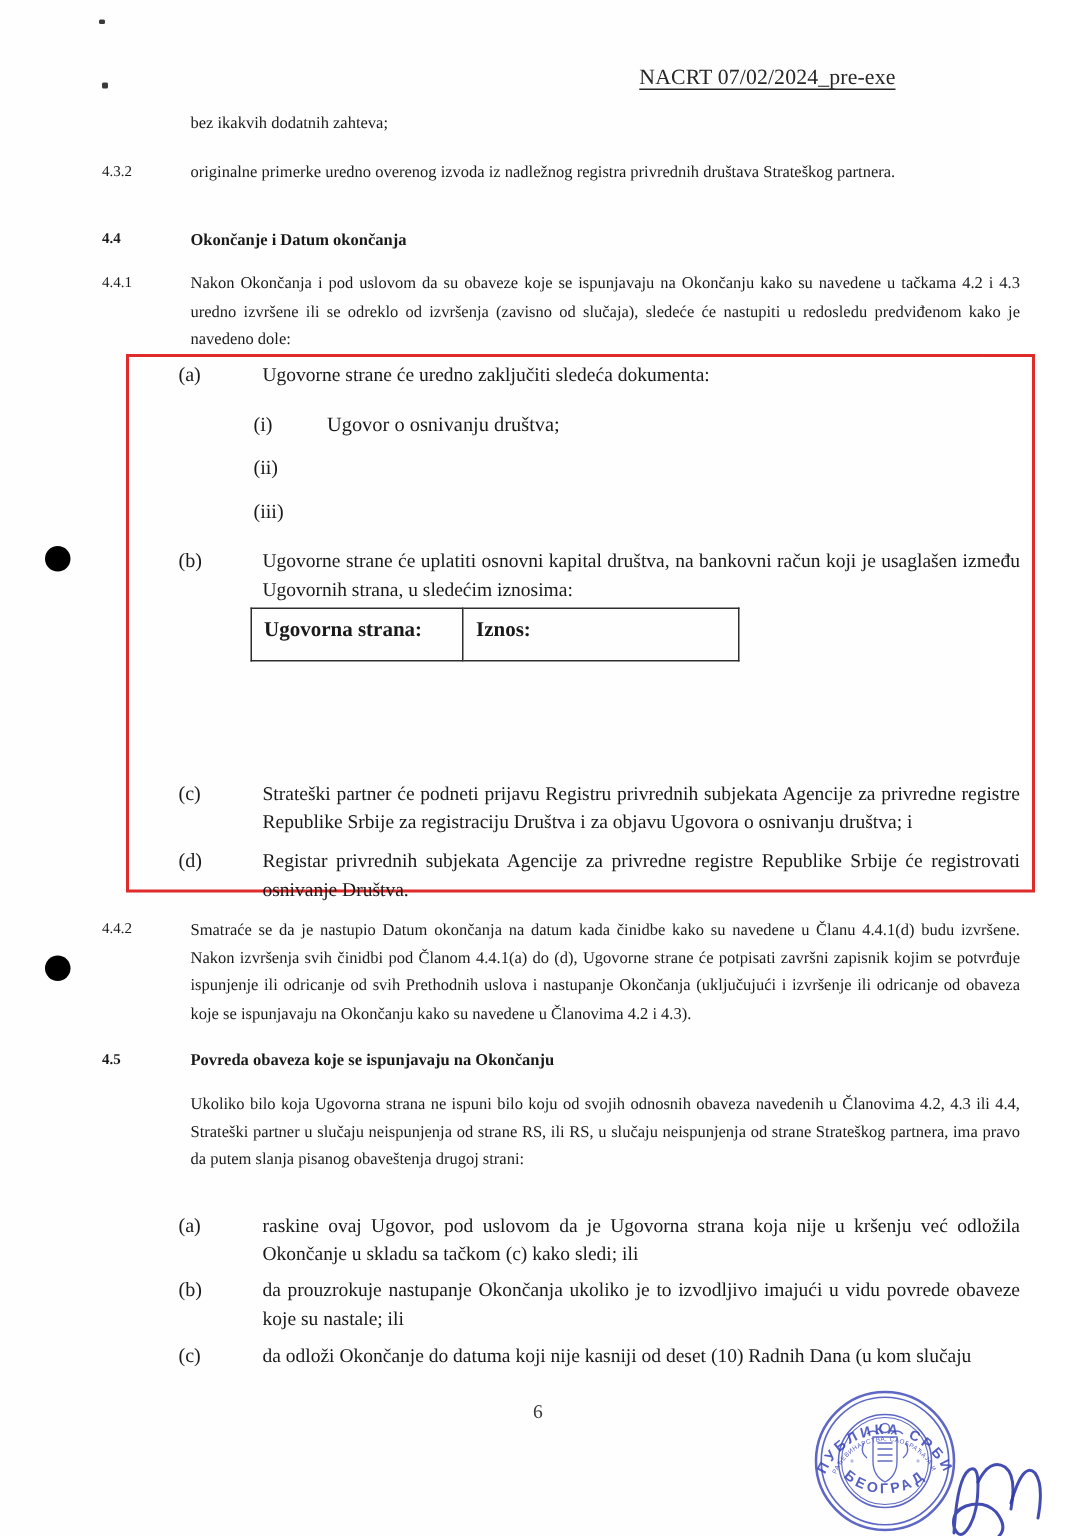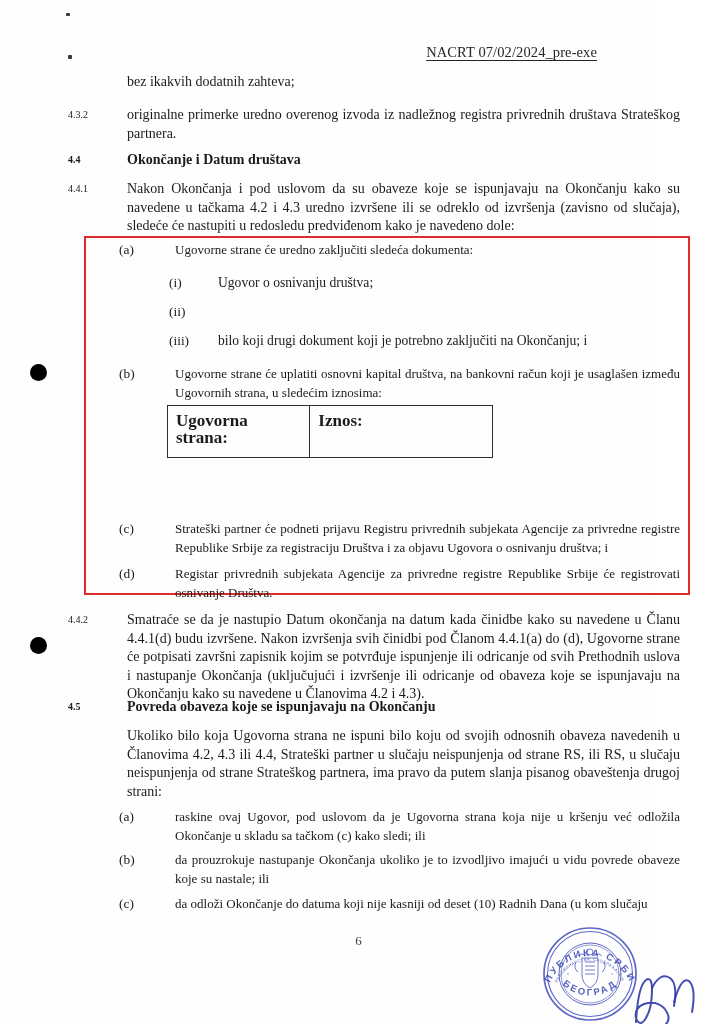--- a/index.html
+++ b/index.html
@@ -71,21 +71,21 @@
     align-items: flex-start;
   }
 
   .num {
     flex: 0 0 auto;
     font-size: 10px;
     line-height: 18.6px;
   }
 
   .txt {
-    font-size: 14px;
+    font-size: 11px;
     line-height: 18.6px;
     text-align: justify;
     text-justify: inter-word;
     hyphens: none;
   }
 
   .bold { font-weight: bold; }
 
   
   .b-intro   { position: absolute; left: 127px; top: 73px;  width: 553px; }
@@ -178,21 +178,21 @@
   .i2-c { left: 119px; top: 895px; width: 561px; }
   .i2-c .body { width: 505px; }
 
   
   .cap-table {
     position: absolute;
     left: 167px;
     top: 405px;
     width: 326px;
     border-collapse: collapse;
-    font-size: 17px;
+    font-size: 14px;
   }
   .cap-table td {
     border: 1px solid #2d2d2d;
     padding: 6px 8px 11px 8px;
     vertical-align: top;
     line-height: 17px;
   }
   .cap-table td.c1 { width: 136px; }
   .cap-table td.c2 { width: 190px; }
   .cap-table tr.head td { font-weight: bold; }
@@ -245,21 +245,21 @@
       <div class="txt">bez ikakvih dodatnih zahteva;</div>
     </div>
 
     <div class="b-432 row">
       <div class="num">4.3.2</div>
       <div class="txt">originalne primerke uredno overenog izvoda iz nadležnog registra privrednih društava Strateškog partnera.</div>
     </div>
 
     <div class="b-44 row">
       <div class="num bold">4.4</div>
-      <div class="txt bold">Okončanje i Datum društava</div>
+      <div class="txt bold">Okončanje i Datum okončanja</div>
     </div>
 
     <div class="b-441 row">
       <div class="num">4.4.1</div>
       <div class="txt">Nakon Okončanja i pod uslovom da su obaveze koje se ispunjavaju na Okončanju kako su navedene u tačkama 4.2 i 4.3 uredno izvršene ili se odreklo od izvršenja (zavisno od slučaja), sledeće će nastupiti u redosledu predviđenom kako je navedeno dole:</div>
     </div>
 
     <div class="red-box"></div>
 
     <div class="item i-a">
@@ -269,21 +269,20 @@
 
     <div class="roman r-i">
       <div class="lbl">(i)</div>
       <div class="body">Ugovor o osnivanju društva;</div>
     </div>
     <div class="roman r-ii">
       <div class="lbl">(ii)</div>
     </div>
     <div class="roman r-iii">
       <div class="lbl">(iii)</div>
-      <div class="body">bilo koji drugi dokument koji je potrebno zaključiti na Okončanju; i</div>
     </div>
 
     <div class="item i-b">
       <div class="lbl">(b)</div>
       <div class="body">Ugovorne strane će uplatiti osnovni kapital društva, na bankovni račun koji je usaglašen između Ugovornih strana, u sledećim iznosima:</div>
     </div>
 
     <table class="cap-table">
       <tbody>
         <tr class="head">

